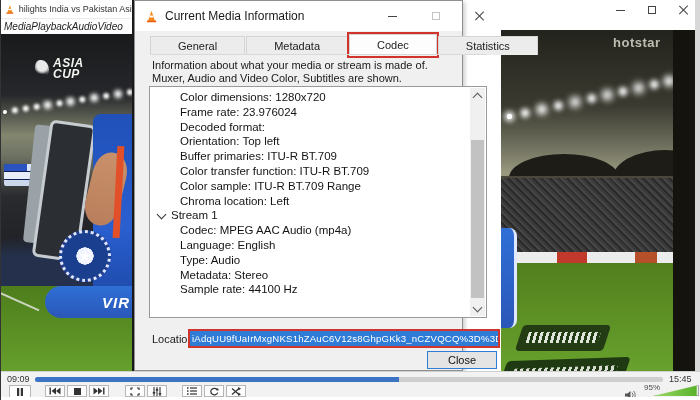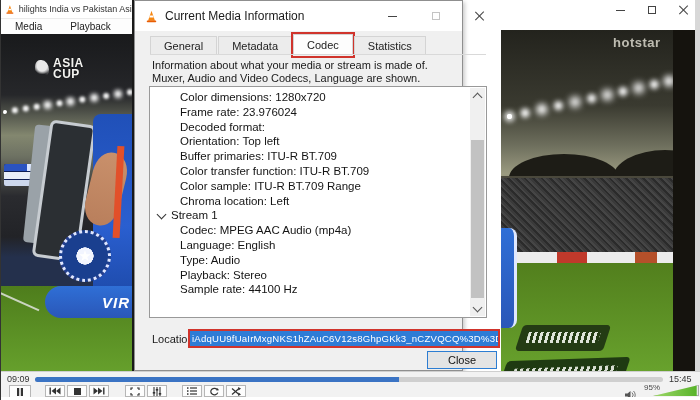--- a/index.html
+++ b/index.html
@@ -2,27 +2,27 @@
 <html><head>
 <meta charset="utf-8">
 <style>
   html,body{margin:0;padding:0;background:#fff;}
   #screen{position:relative;width:700px;height:400px;overflow:hidden;
     font-family:"Liberation Sans",sans-serif;background:#fff;border-left:1px solid #333;box-sizing:border-box;}
   .abs{position:absolute;}
   
   #vlc-titlebar{left:0;top:0;width:133px;height:19px;background:#fff;border-bottom:1px solid #ececec;display:flex;align-items:center;gap:4px;padding-left:4px;box-sizing:border-box;}
   #vlc-titlebar .t{font-size:9px;color:#333;white-space:nowrap;overflow:hidden;}
-  #vlc-menubar{left:0;top:19px;width:133px;height:15px;background:#fdfdfd;display:flex;gap:28px;align-items:center;padding-left:14px;box-sizing:border-box;}
+  #vlc-menubar{left:0;top:19px;width:133px;height:15px;background:#fdfdfd;display:flex;gap:0;align-items:center;padding-left:3px;box-sizing:border-box;font-style:italic;}
   #vlc-menubar span{font-size:10px;color:#222;white-space:nowrap;}
   
   #video-left{left:0;top:34px;width:133px;height:338px;overflow:hidden;
     background:linear-gradient(180deg,#191a1c 0%,#26272a 18%,#55584e 24%,#83876f 30%,#6e7263 36%,#2a2b2f 48%,#222327 60%,#24304c 66%);}
   #field-left{left:0;top:252px;width:133px;height:86px;background:linear-gradient(180deg,#4e7d1c,#66a02c);}
-  #asia-cup{left:34px;top:24px;color:#f3f3f0;font-weight:bold;line-height:11px;font-size:12px;letter-spacing:.5px;text-shadow:0 0 2px #0008;display:flex;gap:4px;align-items:center;}
+  #asia-cup{left:34px;top:24px;color:#f3f3f0;font-weight:bold;font-style:italic;line-height:11px;font-size:12px;letter-spacing:.5px;text-shadow:0 0 2px #0008;display:flex;gap:4px;align-items:center;}
   #asia-lion{width:14px;height:18px;background:radial-gradient(circle at 50% 35%,#fff 0 35%,#fff0 60%),linear-gradient(200deg,#fff 20%,#fff0 70%);border-radius:40% 60% 50% 50%;opacity:.9;}
   #lights-left{left:2px;top:76px;width:4px;height:4px;border-radius:50%;background:#fff;transform:rotate(-4deg);
     box-shadow:10px -1px 3px 1px #fff,21px -2px 3px 1px #fff,32px -3px 3px 1px #fff,43px -4px 4px 2px #fff,55px -5px 3px 1px #fff,66px -6px 4px 2px #fff,78px -7px 3px 1px #fff,90px -8px 4px 2px #fff,102px -9px 3px 1px #fff,114px -10px 4px 2px #fff,126px -11px 3px 1px #fff;}
   #scorebug{left:3px;top:130px;width:58px;height:22px;background:#0e1e55;border-radius:2px;overflow:hidden;}
   #scorebug .r1{height:7px;background:linear-gradient(90deg,#2a53c0 0 40%,#dce7ff 40% 100%);}
   #scorebug .r2{height:7px;margin-top:1px;background:#e8eef9;}
   #scorebug .r3{height:6px;margin-top:1px;background:#cdd8ec;}
   #card-back{left:28px;top:92px;width:36px;height:118px;background:#9aa2a8;border-radius:4px;transform:rotate(6deg);}
   #card-dark{left:40px;top:88px;width:40px;height:132px;background:#2b2f33;border:3px solid #c7ccd1;border-radius:6px;transform:rotate(8deg);}
   #jersey{left:92px;top:80px;width:41px;height:186px;background:linear-gradient(180deg,#2050b8,#2a5fd0 60%,#1d49a8);border-radius:8px 0 0 0;}
@@ -60,21 +60,21 @@
   #edge-dark{left:672px;top:30px;width:22px;height:342px;background:#15130e;}
   #edge-light{left:694px;top:0px;width:6px;height:372px;background:#d8d8d8;}
   #gap-col{left:131px;top:0;width:2px;height:372px;background:#1a1a1a;}
   
   #dialog{left:133px;top:0;width:329px;height:371px;background:#f0f0f0;border:1px solid #8f8f8f;box-sizing:border-box;box-shadow:2px 2px 4px #0003;}
   #dlg-titlebar{left:0;top:0;width:100%;height:30px;background:#fff;display:flex;align-items:center;gap:7px;padding-left:10px;box-sizing:border-box;}
   #dlg-titlebar .t{font-size:12px;color:#1a1a1a;}
   #dlg-min{left:248px;top:8px;} #dlg-max{left:292px;top:8px;} #dlg-close{left:336px;top:8px;}
   #dlg-max .sq{border-color:#c4c4c4;}
   #tabbar{left:15px;top:33px;height:21px;display:flex;align-items:flex-end;}
-  .tab{height:19px;padding:0 13px;font-size:11px;color:#222;background:#ececec;border:1px solid #d4d4d4;border-bottom:none;display:flex;align-items:center;margin-right:1px;position:relative;box-sizing:border-box;}
+  .tab{height:19px;padding:0 27px;font-size:11px;color:#222;background:#ececec;border:1px solid #d4d4d4;border-bottom:none;display:flex;align-items:center;margin-right:1px;position:relative;box-sizing:border-box;}
   .tab.active{background:#fdfdfd;height:21px;}
   .redbox{position:absolute;left:-3px;top:-3px;right:-3px;bottom:-3px;border:2px solid #d0342c;pointer-events:none;}
   #tab-underline{left:15px;top:53px;width:336px;height:1px;background:#d9d9d9;}
   #dlg-desc{left:17px;top:58px;width:330px;font-size:11px;line-height:13px;color:#1a1a1a;}
   #listbox{left:14px;top:85px;width:338px;height:232px;background:#fff;border:1px solid #999;box-sizing:border-box;overflow:hidden;}
   #list-rows{position:absolute;left:2px;top:3px;width:312px;}
   .li{font-size:11.5px;line-height:14.8px;color:#141414;white-space:nowrap;}
   .lvl2{padding-left:28px;}
   .lvl1{padding-left:6px;display:flex;align-items:center;gap:6px;}
   .chev{width:6px;height:6px;border-right:1.6px solid #333;border-bottom:1.6px solid #333;transform:rotate(45deg);margin-top:-3px;}
@@ -221,41 +221,41 @@
         <div class="redbox"></div>
         </div>
       <div class="tab">
           <span>Statistics</span>
         </div>
     </div>
     <div class="abs" id="tab-underline"></div>
 
     <div class="abs" id="dlg-desc">
       <div>Information about what your media or stream is made of.</div>
-      <div>Muxer, Audio and Video Codecs, Language are shown.</div>
+      <div>Muxer, Audio and Video Color, Subtitles are shown.</div>
     </div>
 
     <div class="abs" id="listbox">
       <div id="list-rows">
         <div class="li lvl2">Color dimensions: 1280x720</div>
         <div class="li lvl2">Frame rate: 23.976024</div>
         <div class="li lvl2">Decoded format:</div>
         <div class="li lvl2">Orientation: Top left</div>
         <div class="li lvl2">Buffer primaries: ITU-R BT.709</div>
         <div class="li lvl2">Color transfer function: ITU-R BT.709</div>
         <div class="li lvl2">Color sample: ITU-R BT.709 Range</div>
         <div class="li lvl2">Chroma location: Left</div>
         <div class="li lvl1">
           <span class="chev"></span>
           <span>Stream 1</span>
           </div>
         <div class="li lvl2">Codec: MPEG AAC Audio (mp4a)</div>
         <div class="li lvl2">Language: English</div>
         <div class="li lvl2">Type: Audio</div>
-        <div class="li lvl2">Playback: Stereo</div>
+        <div class="li lvl2">Metadata: Stereo</div>
         <div class="li lvl2">Sample rate: 44100 Hz</div>
       </div>
       <div id="vscroll">
         <div class="sarrow" style="top:0;">
             <div class="chev" style="transform:rotate(225deg);margin-top:3px;"></div>
           </div>
         <div id="sthumb"></div>
         <div class="sarrow" style="bottom:0;">
             <div class="chev"></div>
           </div>

